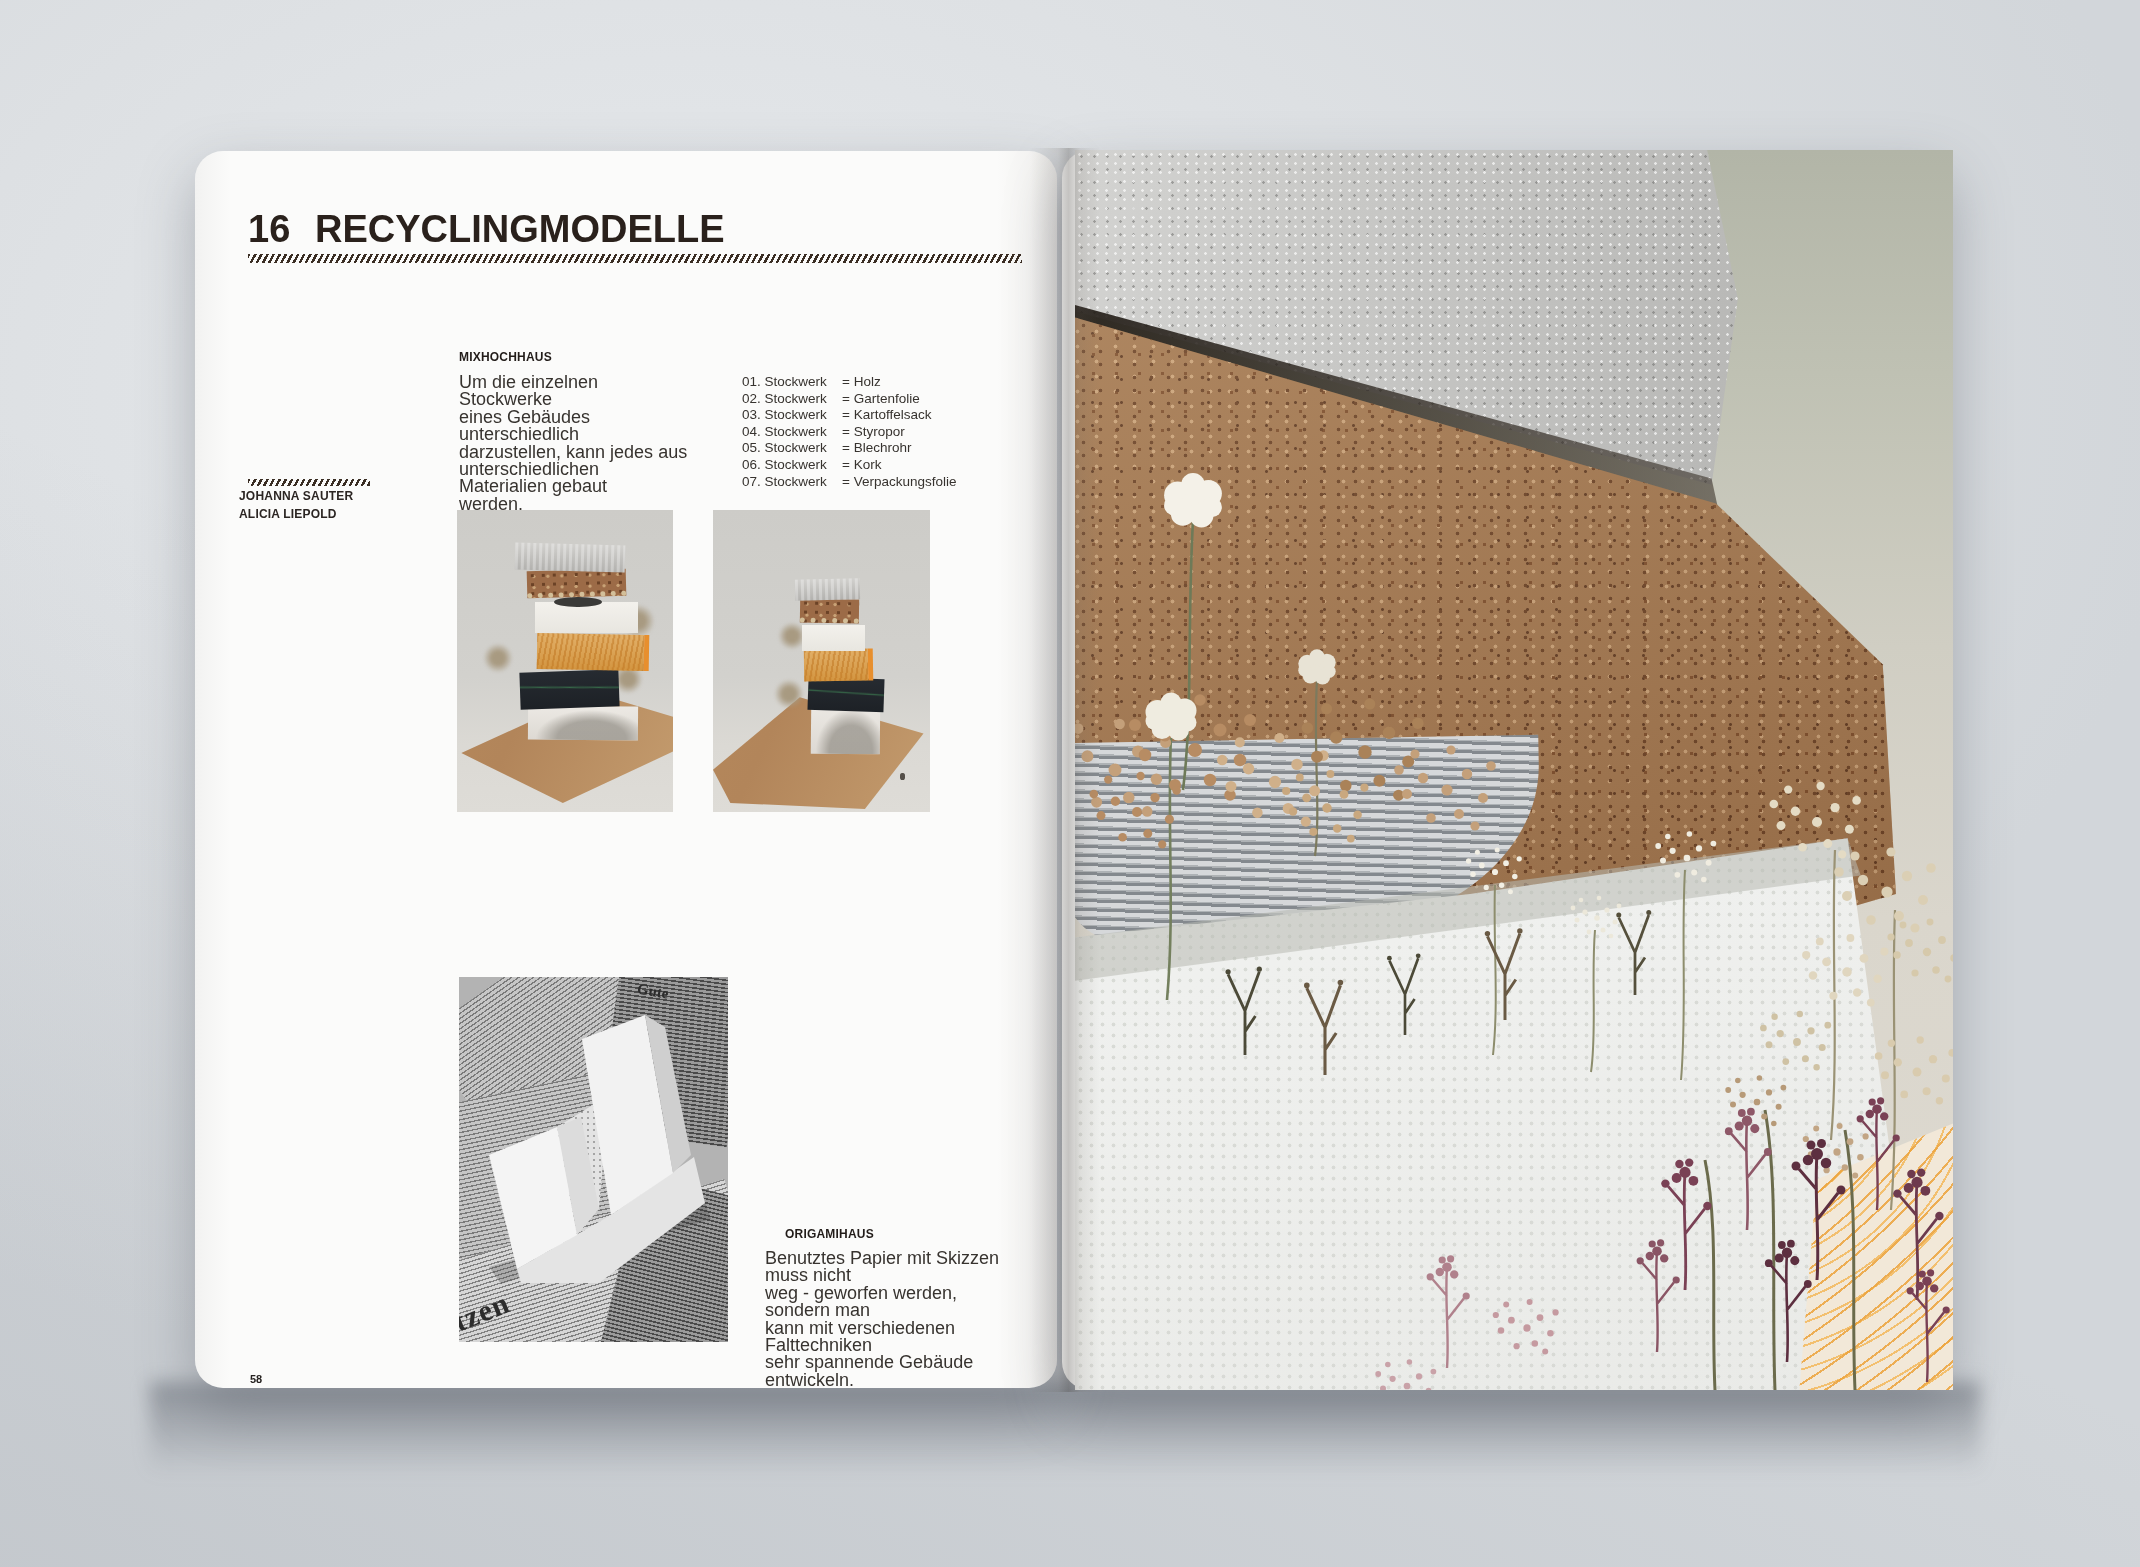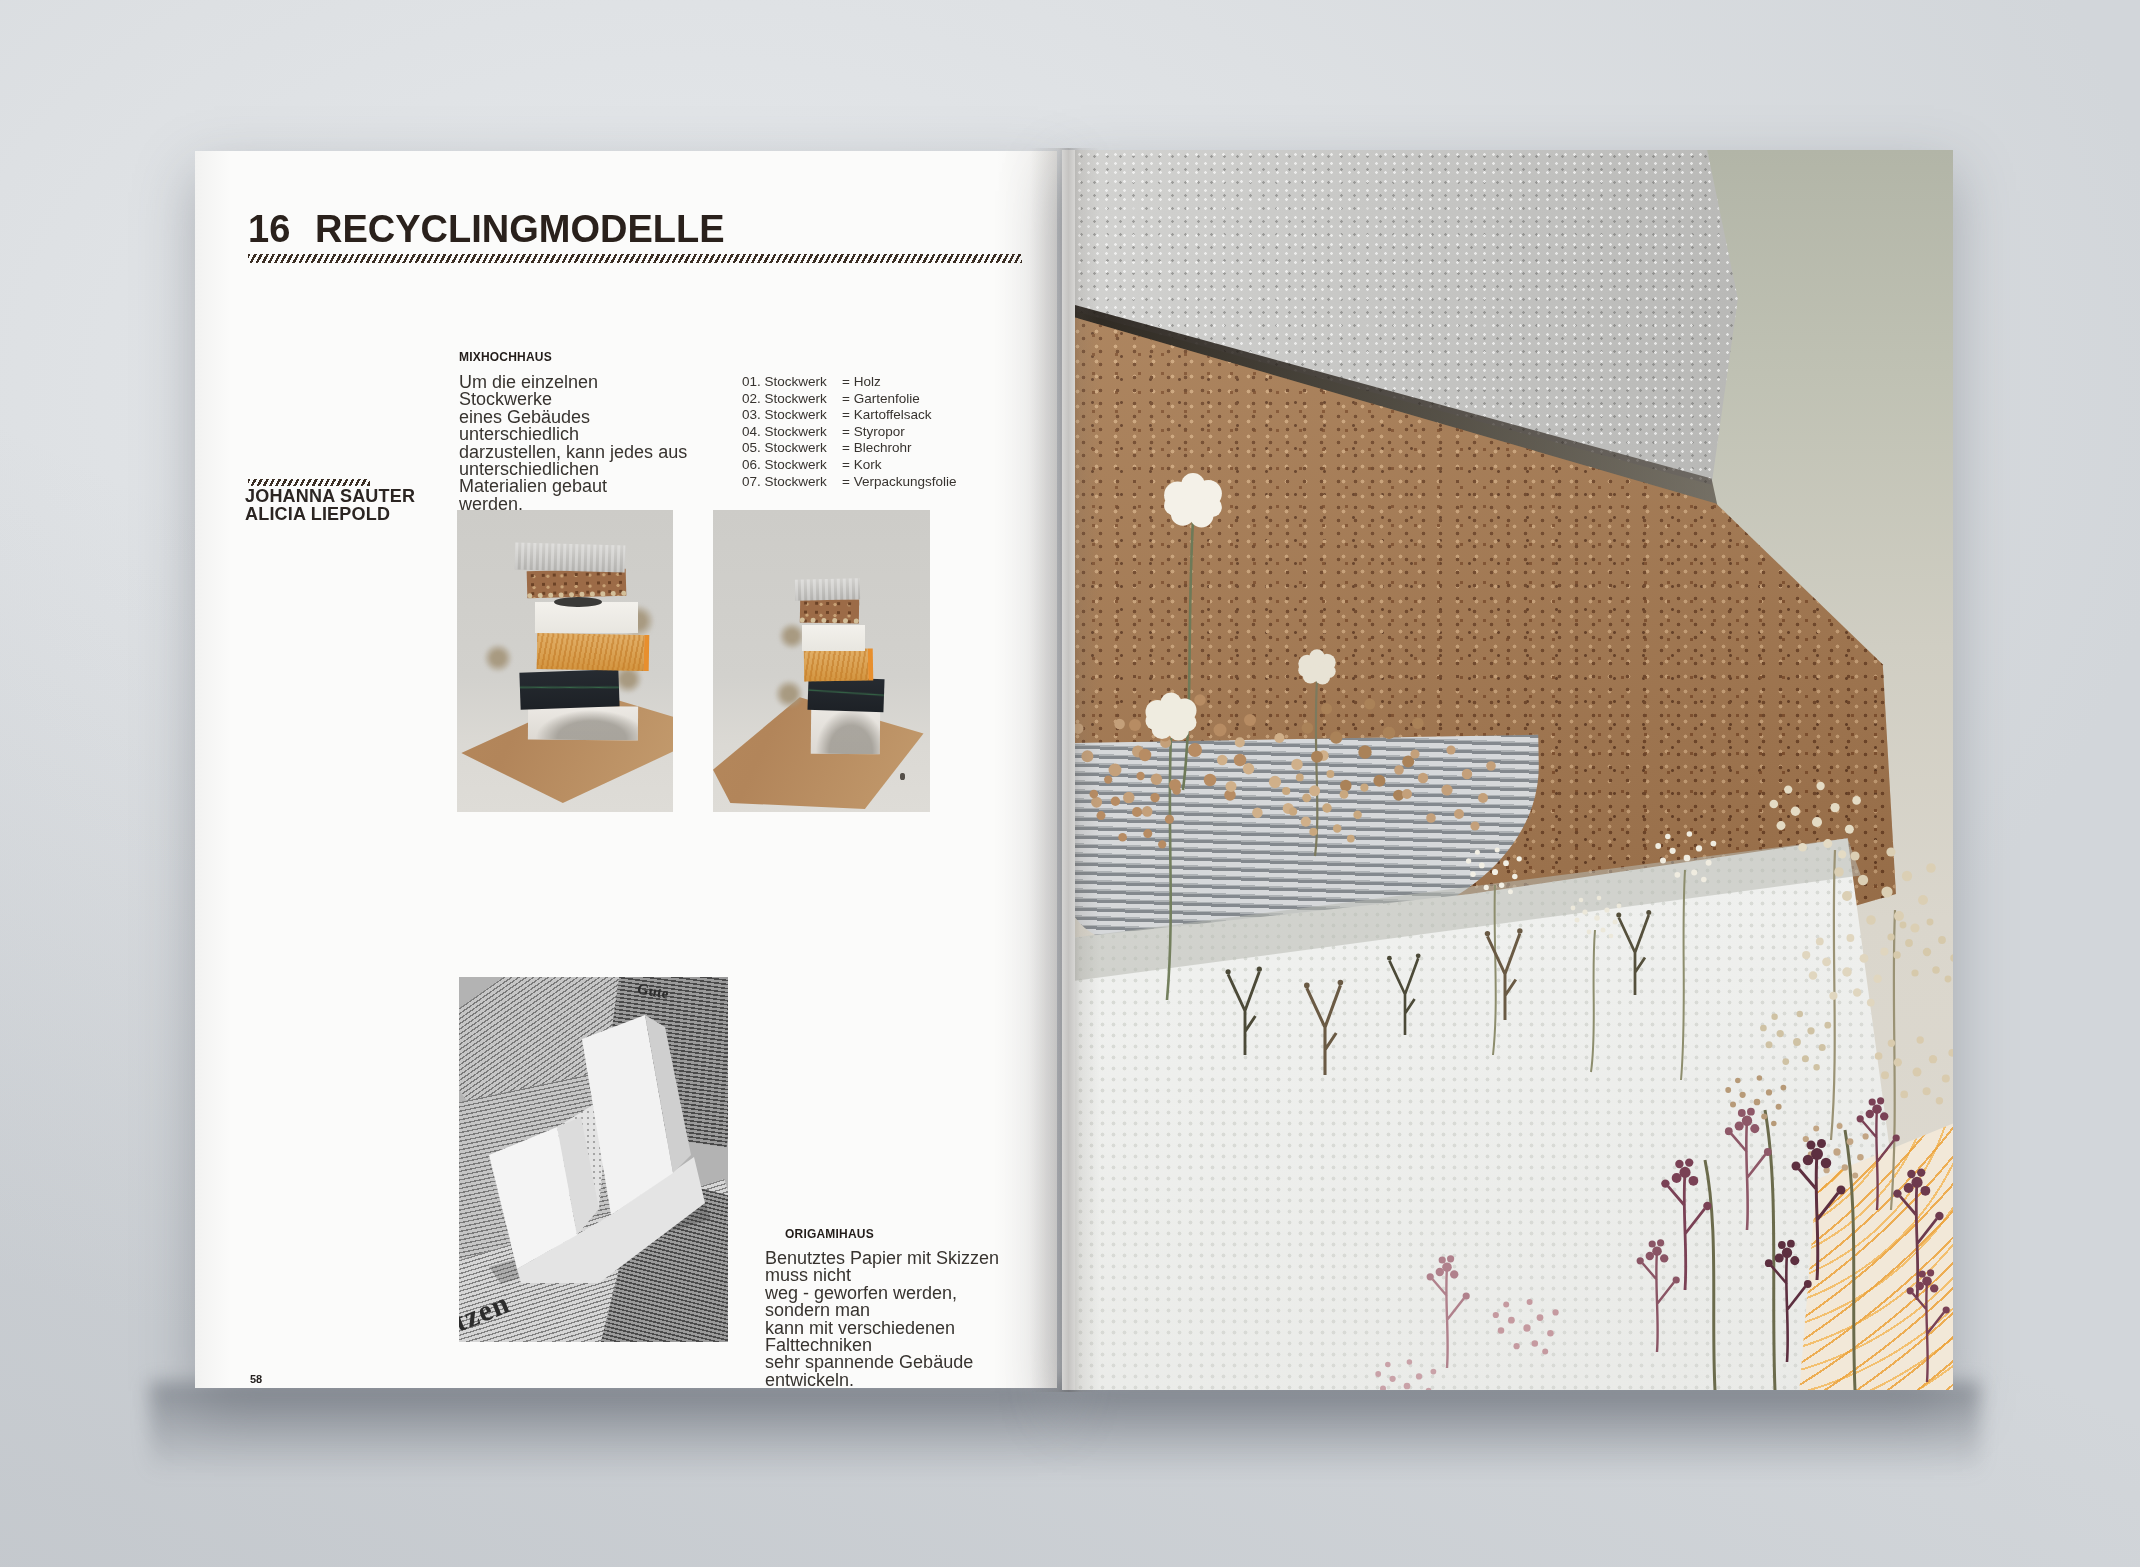--- a/index.html
+++ b/index.html
@@ -9,39 +9,39 @@
     background:radial-gradient(1500px 1000px at 32% 25%, #e6e9ec 0%, #dde0e3 50%, #d2d6da 100%);
     font-family:"Liberation Sans","DejaVu Sans",sans-serif;
   }
   #stage::after{content:"";position:absolute;inset:0;
     background:linear-gradient(205deg, rgba(255,255,255,0) 55%, rgba(125,131,140,.16) 100%);
     pointer-events:none;}
   
   .shadow-band{position:absolute;left:150px;top:1382px;width:1830px;height:110px;
     background:linear-gradient(180deg, rgba(92,98,108,.55), rgba(92,98,108,0) 85%);
     filter:blur(9px);z-index:0;}
-  .page{position:absolute;z-index:1;box-shadow:0 22px 55px rgba(86,92,102,.38);}
+  .page{position:absolute;z-index:1;box-shadow:0 22px 55px rgba(86,92,102,.38);border-radius:28px;}
   .page-left{
     left:195px;top:151px;width:862px;height:1237px;
     background:linear-gradient(90deg,#f2f2f1 0,#fbfbfa 4%,#fbfbfa 93%,#efeeec 100%);
   }
   .page-right{
     left:1062px;top:150px;width:891px;height:1240px;
     background:#f6f6f5;
   }
   .gutter{position:absolute;left:1030px;top:148px;width:70px;height:1244px;z-index:2;pointer-events:none;
     background:linear-gradient(90deg, rgba(90,84,78,0) 0%, rgba(90,84,78,.14) 40%, rgba(55,50,45,.26) 55%, rgba(110,104,98,.12) 72%, rgba(110,104,98,0) 100%);}
   
   .chapter-title{position:absolute;left:53px;top:55px;margin:0;
     font-size:38px;font-weight:bold;color:#2a211c;letter-spacing:0;line-height:46px;white-space:nowrap;}
   .chapter-title .num{display:inline-block;width:67px;}
   .hatch{background:repeating-linear-gradient(118deg,#3a2d23 0 2.4px,rgba(0,0,0,0) 2.4px 5.4px);}
   .rule-main{position:absolute;left:53px;top:103px;width:774px;height:9px;}
   .rule-authors{position:absolute;left:53px;top:328px;width:122px;height:7px;}
-  .authors{position:absolute;left:50px;top:336px;font-size:18px;font-weight:bold;color:#2b2522;line-height:18px;letter-spacing:.2px;}
+  .authors{position:absolute;left:44px;top:336px;font-size:12px;font-weight:bold;color:#2b2522;line-height:18px;letter-spacing:.2px;}
   .col-heading{position:absolute;margin:0;font-size:12px;font-weight:bold;color:#221c19;letter-spacing:.2px;}
   .body-col{position:absolute;font-size:18px;line-height:17.4px;color:#37332f;}
   .mix-heading{left:264px;top:199px;}
   .mix-body{left:264px;top:223px;width:230px;}
   .sw-list{position:absolute;left:547px;top:223px;font-size:13.5px;line-height:16.6px;color:#37332f;}
   .sw-row{white-space:nowrap;}
   .sw-label{display:inline-block;width:100px;}
   .origami-heading{left:570px;top:1076px;margin-left:20px;}
   .origami-body{left:570px;top:1099px;width:240px;}
   .page-number{position:absolute;left:55px;top:1184px;font-size:11px;font-weight:bold;color:#262220;margin-top:38px;}

